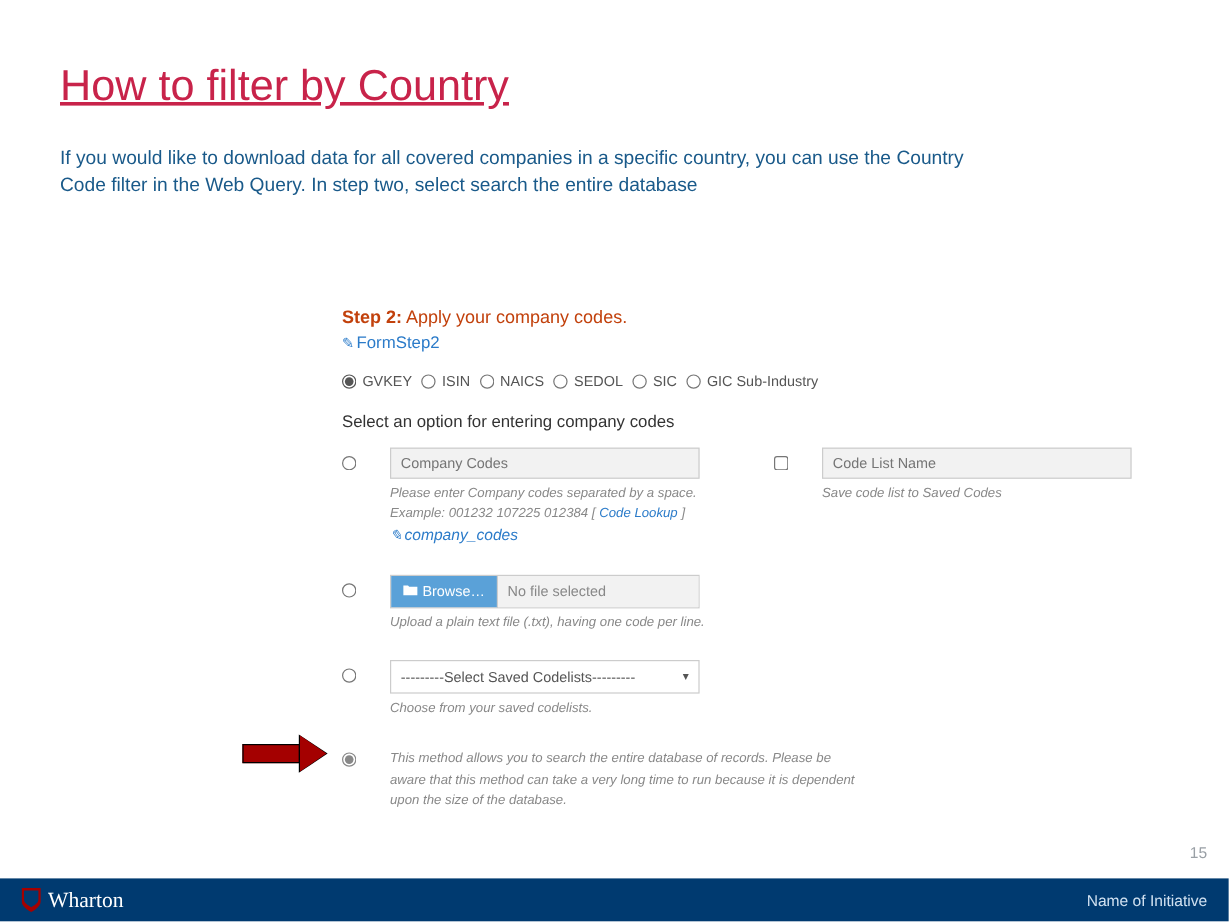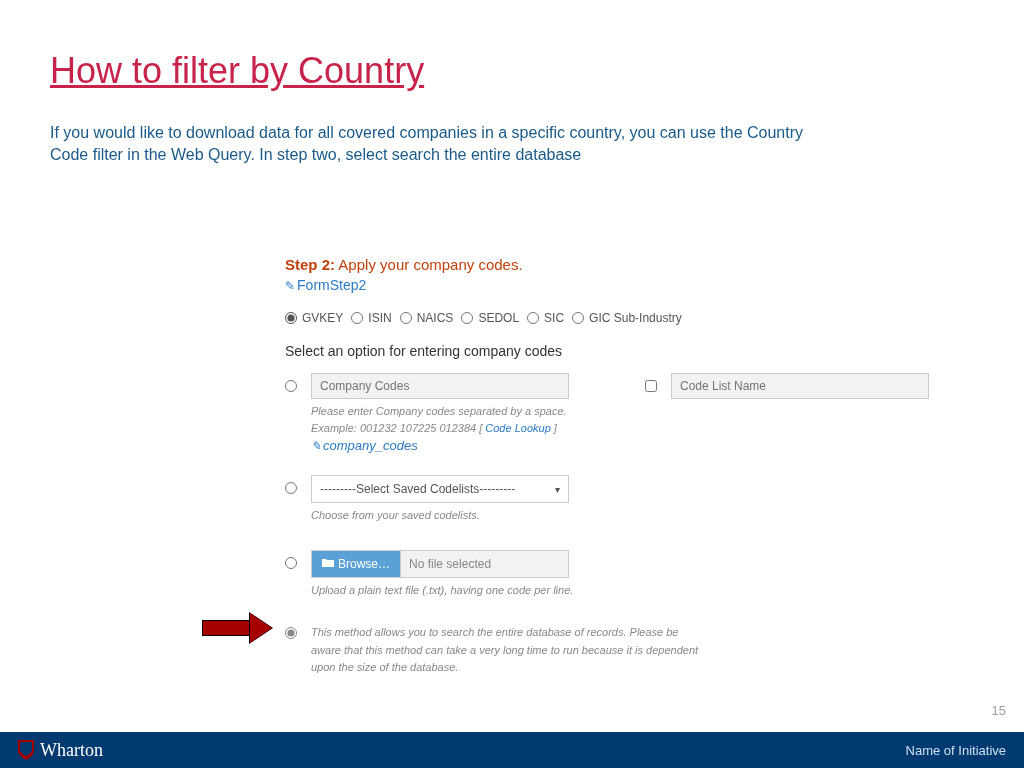--- a/index.html
+++ b/index.html
@@ -9,21 +9,21 @@
   .subtitle { position: absolute; left: 50px; top: 122px; width: 760px; font-size: 16px; line-height: 1.35; color: #1a5a8a; font-weight: 400; }
   .screenshot-area { position: absolute; left: 285px; top: 256px; width: 680px; font-size: 13px; color: #333; }
   .step-line { font-size: 15px; color: #c2410c; margin-bottom: 4px; }
   .step-line b { font-weight: 700; }
   .form-link { color: #2b7bc9; font-size: 14px; }
   .pencil { display: inline-block; font-size: 12px; color: #2b7bc9; margin-right: 2px; }
   .radio-row { margin-top: 18px; display: flex; gap: 8px; align-items: center; font-size: 12px; color: #555; }
   .radio-item { display: flex; align-items: center; gap: 5px; }
   .radio-item input[type=radio] { width: 12px; height: 12px; accent-color: #555; }
   .sub-heading { margin-top: 18px; font-size: 14px; color: #333; }
-  .option-block { margin-top: 14px; display: flex; align-items: flex-start; gap: 14px; justify-content: center; }
+  .option-block { margin-top: 14px; display: flex; align-items: flex-start; gap: 28px; justify-content: center; }
   .option-radio { width: 12px; height: 12px; margin-top: 7px; flex-shrink: 0; accent-color: #888; }
   .option-content { flex: 1; }
   .text-input { width: 258px; height: 26px; padding: 4px 8px; border: 1px solid #ccc; background: #f2f2f2; font-size: 12px; color: #888; }
   .helper { font-size: 11px; color: #888; font-style: italic; margin-top: 4px; line-height: 1.5; }
   .helper .codelookup { color: #2b7bc9; font-style: italic; }
   .company-codes-link { font-size: 13px; color: #2b7bc9; font-style: italic; margin-top: 2px; }
   .columns { display: flex; gap: 60px; }
   .col { width: 300px; }
   .browse-row { display: flex; width: 258px; height: 28px; border: 1px solid #ccc; }
   .browse-btn { background: #5aa1d8; color: #fff; font-size: 12px; padding: 0 10px; display: flex; align-items: center; gap: 4px; border-right: 1px solid #ccc; }
@@ -105,51 +105,52 @@
               <span class="pencil">✎</span><span>company_codes</span>
             </div>
           </div>
         </div>
       </div>
       <div class="col">
         <div class="option-block">
           <input type="checkbox" class="checkbox-mini" style="">
           <div class="option-content">
             <input class="text-input" placeholder="Code List Name" style="">
+            <div class="helper">Save code list to Saved Codes</div>
           </div>
         </div>
-      </div>
-    </div>
-
-    <div class="option-block" style="margin-top:22px;">
-      <input type="radio" name="entry" class="option-radio" style="">
-      <div class="option-content">
-        <div class="select-box">
-          <span>---------Select Saved Codelists---------</span>
-          <span class="caret">▾</span>
-        </div>
-        <div class="helper">Choose from your saved codelists.</div>
       </div>
     </div>
 
     <div class="option-block" style="margin-top:26px;">
       <input type="radio" name="entry" class="option-radio" style="">
       <div class="option-content">
         <div class="browse-row">
           <div class="browse-btn">
             <span class="folder-icon">
               <svg width="12" height="10" viewBox="0 0 12 10">
                   <path fill="#fff" d="M0 1h4l1 1h7v7H0z"></path>
                 </svg>
             </span>
             <span>Browse…</span>
           </div>
           <div class="browse-file">No file selected</div>
         </div>
         <div class="helper">Upload a plain text file (.txt), having one code per line.</div>
+      </div>
+    </div>
+
+    <div class="option-block" style="margin-top:22px;">
+      <input type="radio" name="entry" class="option-radio" style="">
+      <div class="option-content">
+        <div class="select-box">
+          <span>---------Select Saved Codelists---------</span>
+          <span class="caret">▾</span>
+        </div>
+        <div class="helper">Choose from your saved codelists.</div>
       </div>
     </div>
 
     <div class="option-block" style="margin-top:22px;">
       <input type="radio" name="entry" class="option-radio" checked="" style="">
       <div class="option-content">
         <div class="search-helper">This method allows you to search the entire database of records. Please be aware that this method can take a very long time to run because it is dependent upon the size of the database.</div>
       </div>
     </div>
 

